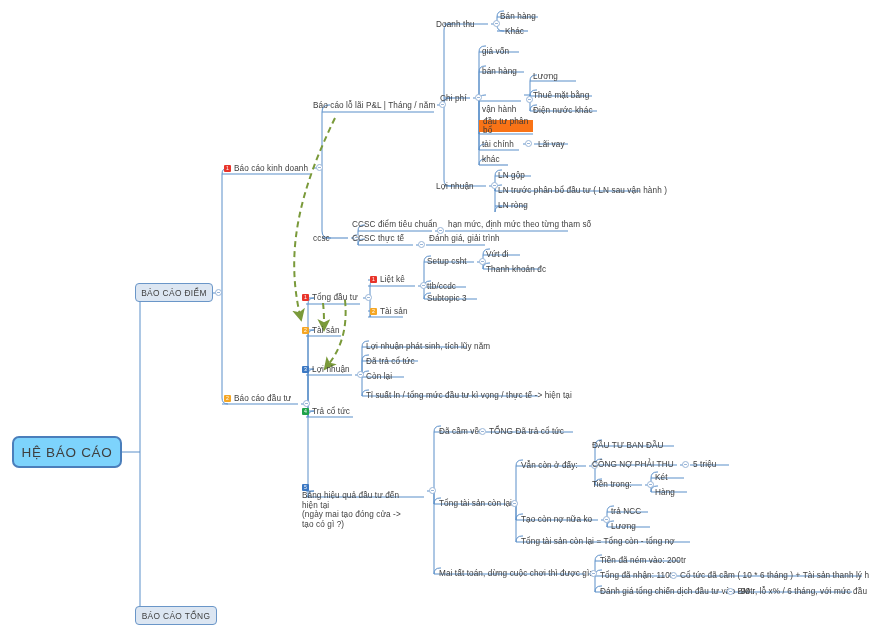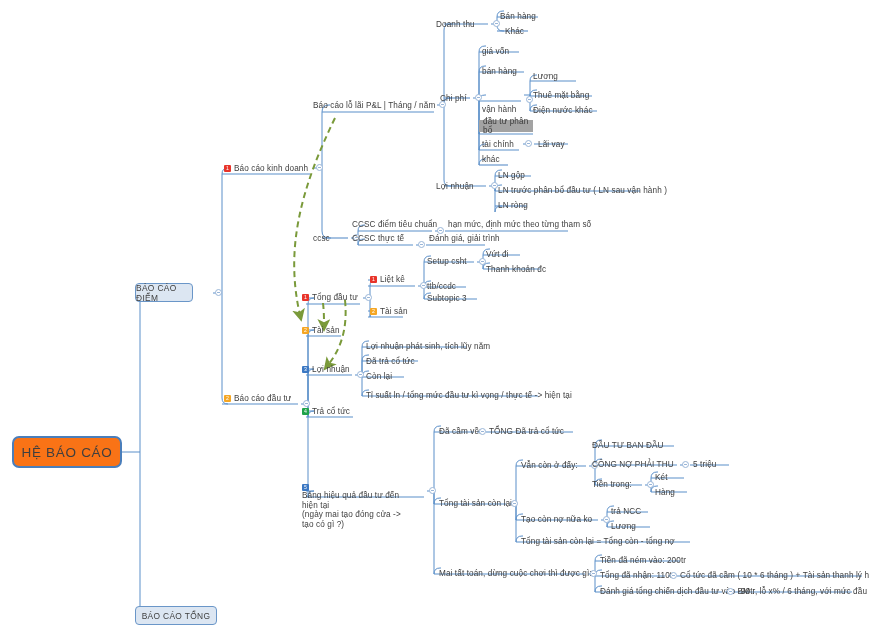--- a/index.html
+++ b/index.html
@@ -31,21 +31,21 @@
     font-size: 8.2px;
     line-height: 11px;
     color: #404040;
     letter-spacing: .1px;
   }
   .node .txt { display: inline-block; vertical-align: middle; }
   
   .root {
     position: absolute;
     box-sizing: border-box;
-    background: #f97316;
+    background: #7dd3fc;
     border: 2px solid #4a7ebb;
     border-radius: 7px;
     font-size: 13.5px;
     letter-spacing: .7px;
     color: #3f3f3f;
     display: flex; align-items: center; justify-content: center;
     font-family: "Liberation Sans", sans-serif;
   }
   
   .boxed {
@@ -56,21 +56,21 @@
     border-radius: 4px;
     font-size: 8.4px;
     letter-spacing: .35px;
     color: #404040;
     display: flex; align-items: center; justify-content: center;
   }
   
   .hl {
     position: absolute;
     box-sizing: border-box;
-    background: #a3a3a3;
+    background: #f97316;
     font-size: 8.2px;
     color: #3a3a3a;
     display: flex; align-items: center;
     padding-left: 4px;
     letter-spacing: .1px;
   }
   
   .badge {
     display: inline-block;
     width: 7px; height: 7px;
@@ -394,21 +394,21 @@
     </g>
     <g fill="none" stroke="#7a9a3a" stroke-width="2" stroke-dasharray="6,4" marker-end="url(#garrow)">
       <path d="M345 300 C348 330, 340 350, 328 365"></path>
     </g>
   </svg>
 
   <div class="root" style="left:12px; top:436px; width:110px; height:32px;">
     <span>HỆ BÁO CÁO</span>
   </div>
 
-  <div class="boxed" style="left:135px; top:283px; width:58px; height:19px;">
+  <div class="boxed" style="left:135px; top:283px; width:78px; height:19px;">
     <span>BÁO CÁO ĐIỂM</span>
   </div>
   <div class="toggle" style="left:215px; top:289px;"></div>
 
   <div class="boxed" style="left:135px; top:606px; width:82px; height:19px;">
     <span>BÁO CÁO TỔNG</span>
   </div>
 
   <div class="node" style="left:224px; top:163px;">
     <span class="badge b-red">1</span><span class="txt">Báo cáo kinh doanh</span>

